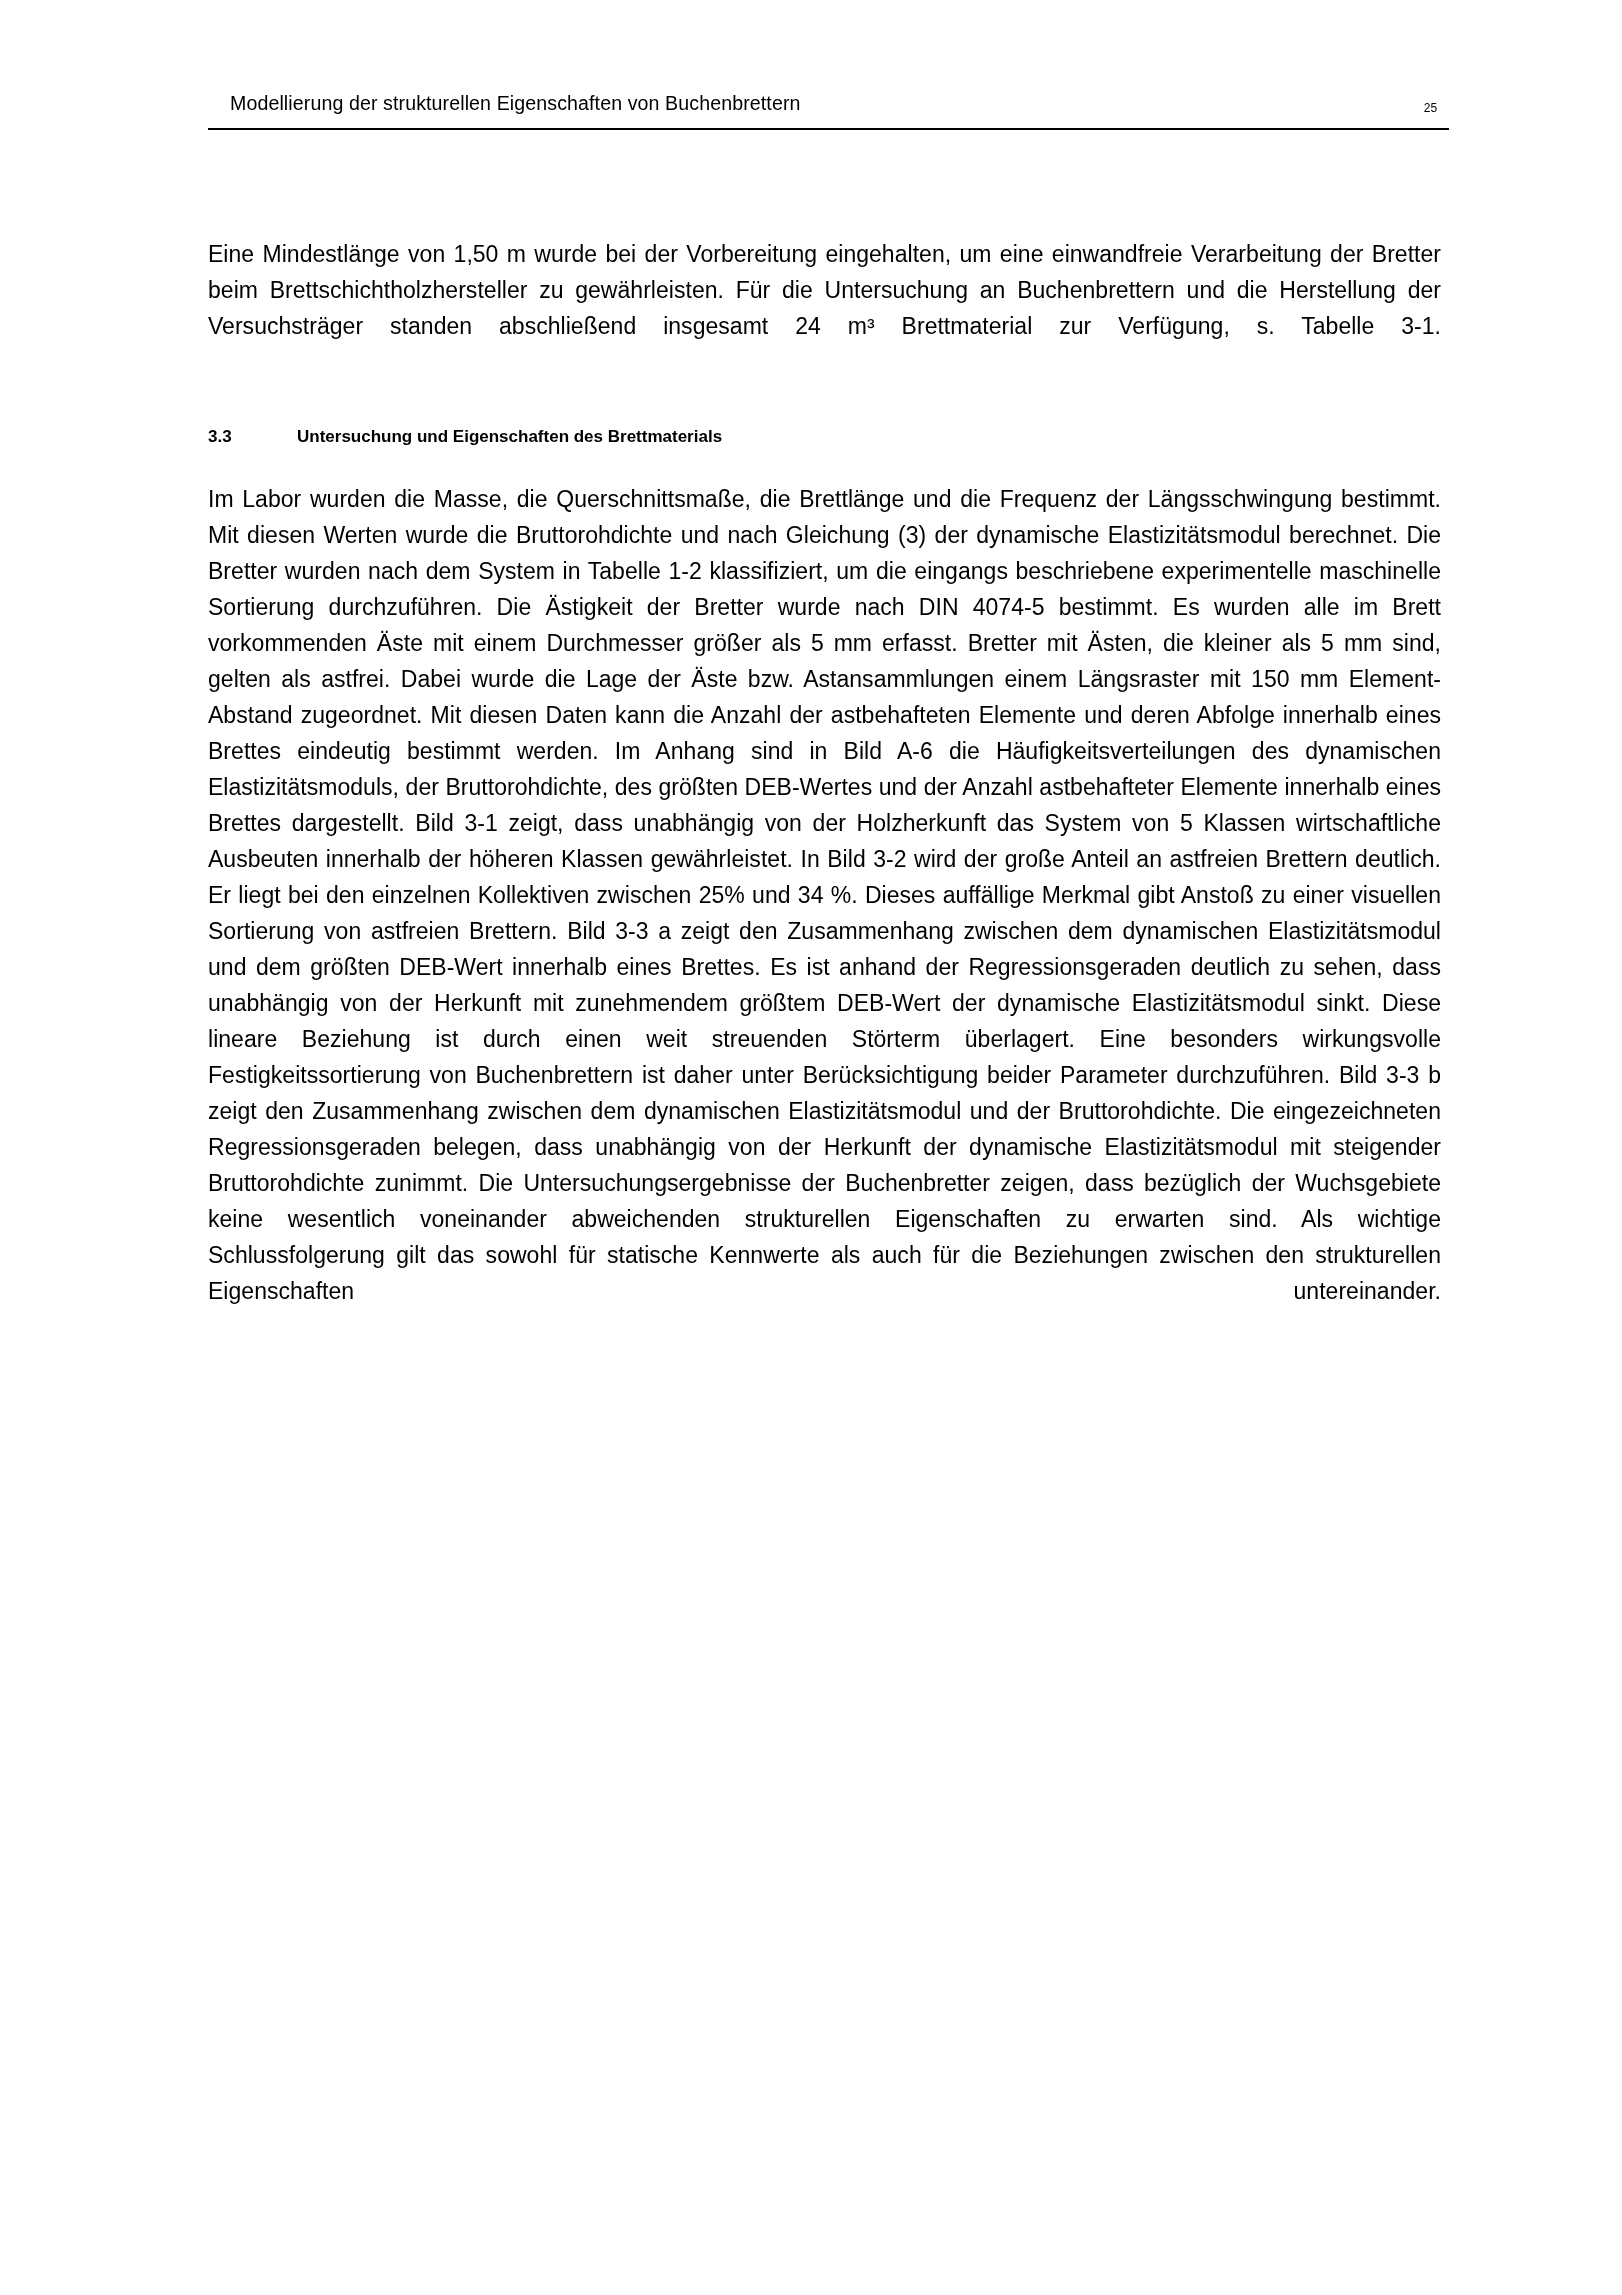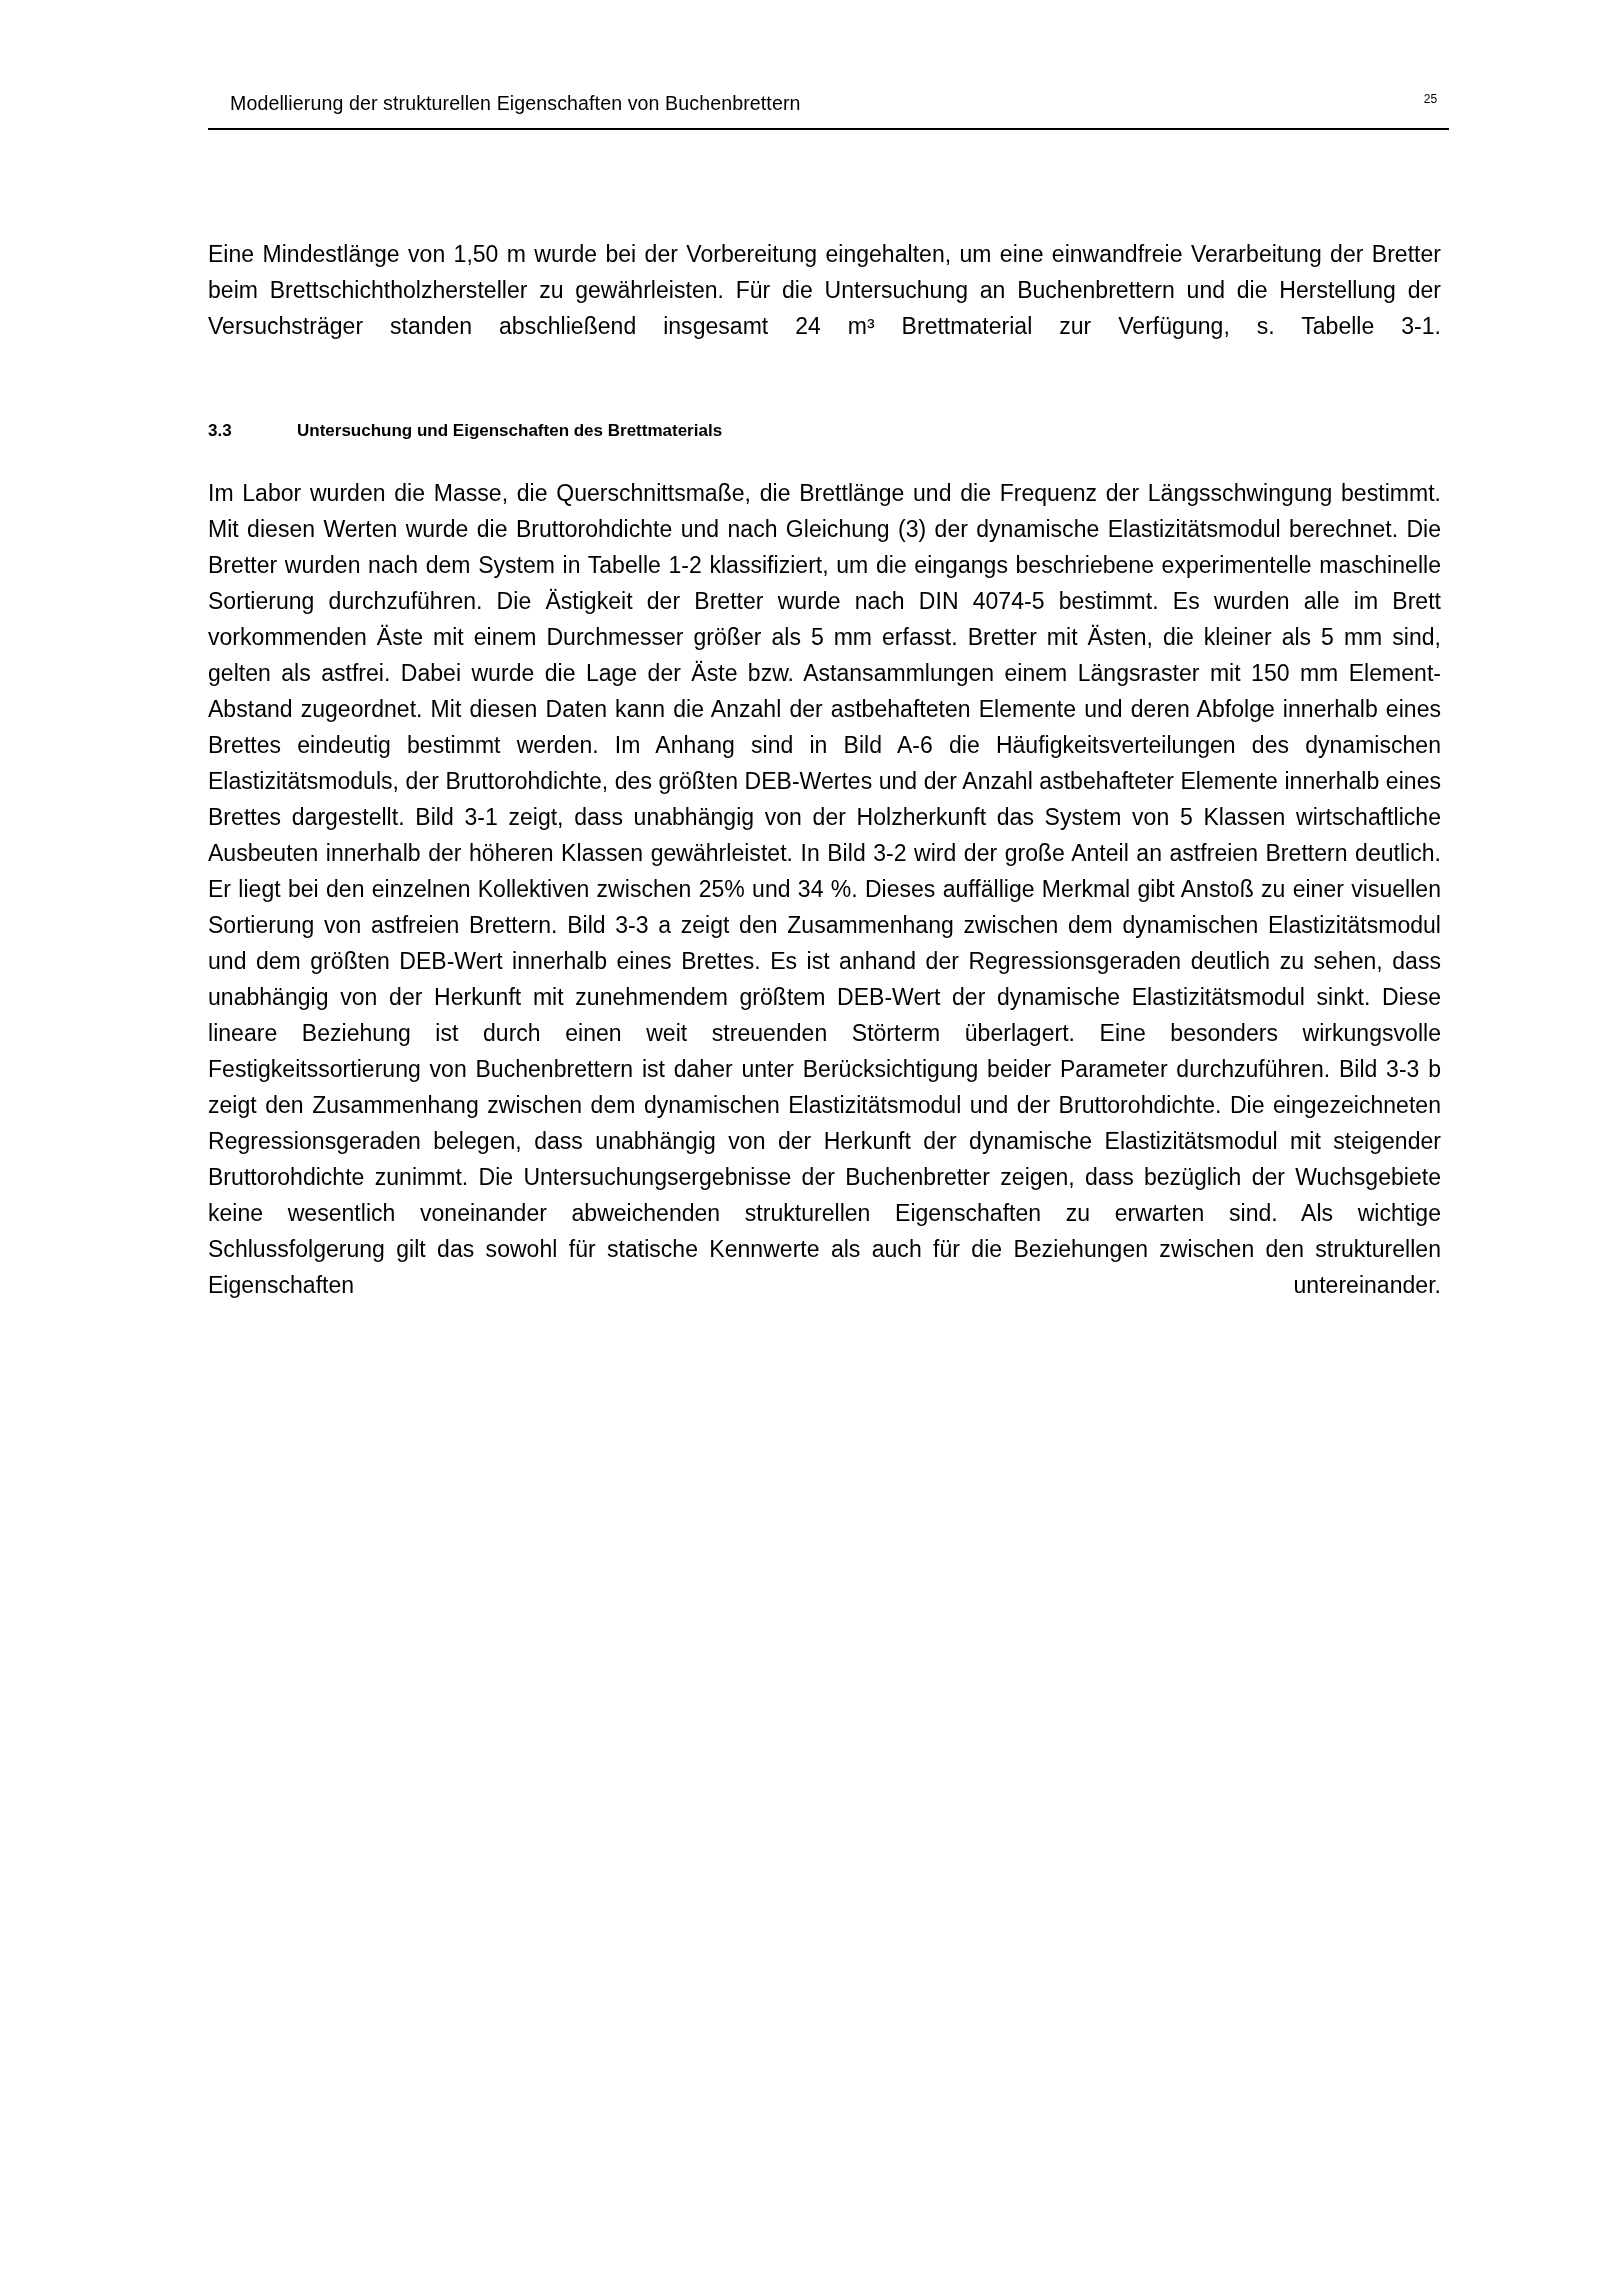--- a/index.html
+++ b/index.html
@@ -22,20 +22,21 @@
     padding: 0;
   }
 
   
   .header {
     position: absolute;
     left: 208px;
     top: 92px;
     width: 1241px;
     display: flex;
+    align-items: flex-end;
     justify-content: space-between;
     font-size: 19.6px;
     letter-spacing: 0.1px;
   }
   .header-title {
     margin-left: 22px;
     font-size: 19.6px;
     line-height: 1.2;
     white-space: nowrap;
   }
@@ -79,20 +80,21 @@
     font-weight: bold;
     font-size: 17px;
     line-height: 31px;
   }
   .heading .num {
     width: 89px;
     flex: 0 0 89px;
   }
   .heading .txt {
     flex: 1 1 auto;
+    margin-top: 6px;
   }
 
   
   p.body::after {
     content: "";
     display: inline-block;
     width: 100%;
   }
 </style>
 </head>

